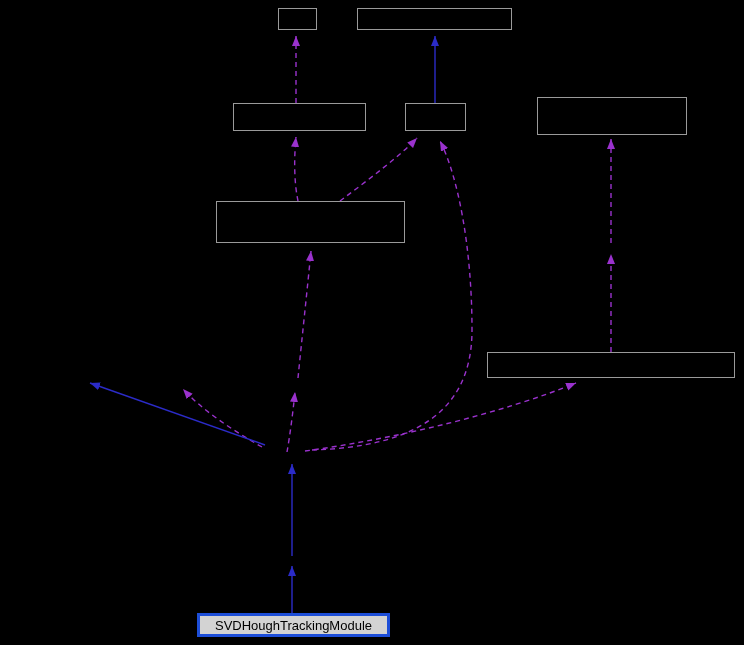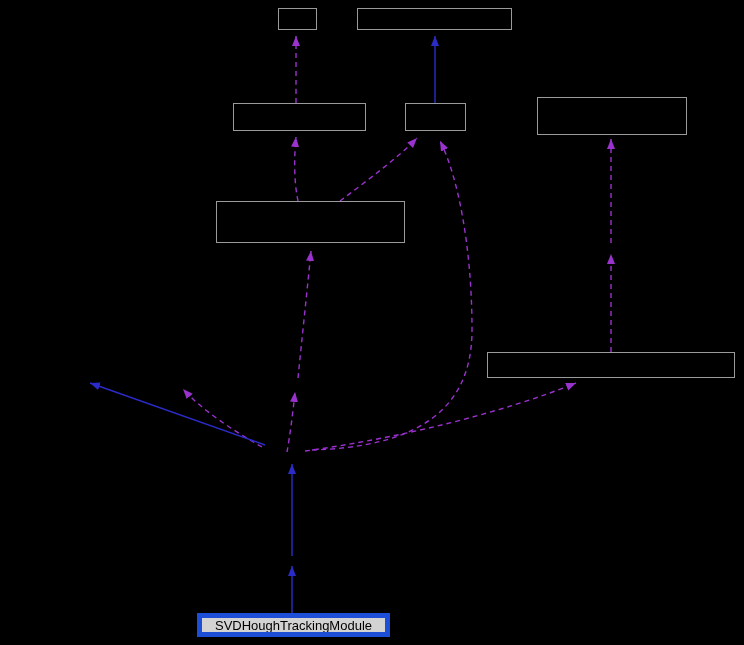--- a/index.html
+++ b/index.html
@@ -44,21 +44,21 @@
     color: var(--fill, #000);
     font-size: 13px;
     display: flex;
     align-items: center;
     justify-content: center;
     white-space: nowrap;
     overflow: hidden;
   }
   .node.current {
     background: var(--cur-fill, #d3d3d3);
-    border: 5px solid #1d4ed8;
+    border: 3px solid #1d4ed8;
     color: var(--cur-text, #000);
   }
 </style>
 </head>
 <body>
 
 <div class="canvas">
 
   <svg class="edges" viewBox="0 0 744 645" xmlns="http://www.w3.org/2000/svg">
     <defs>

